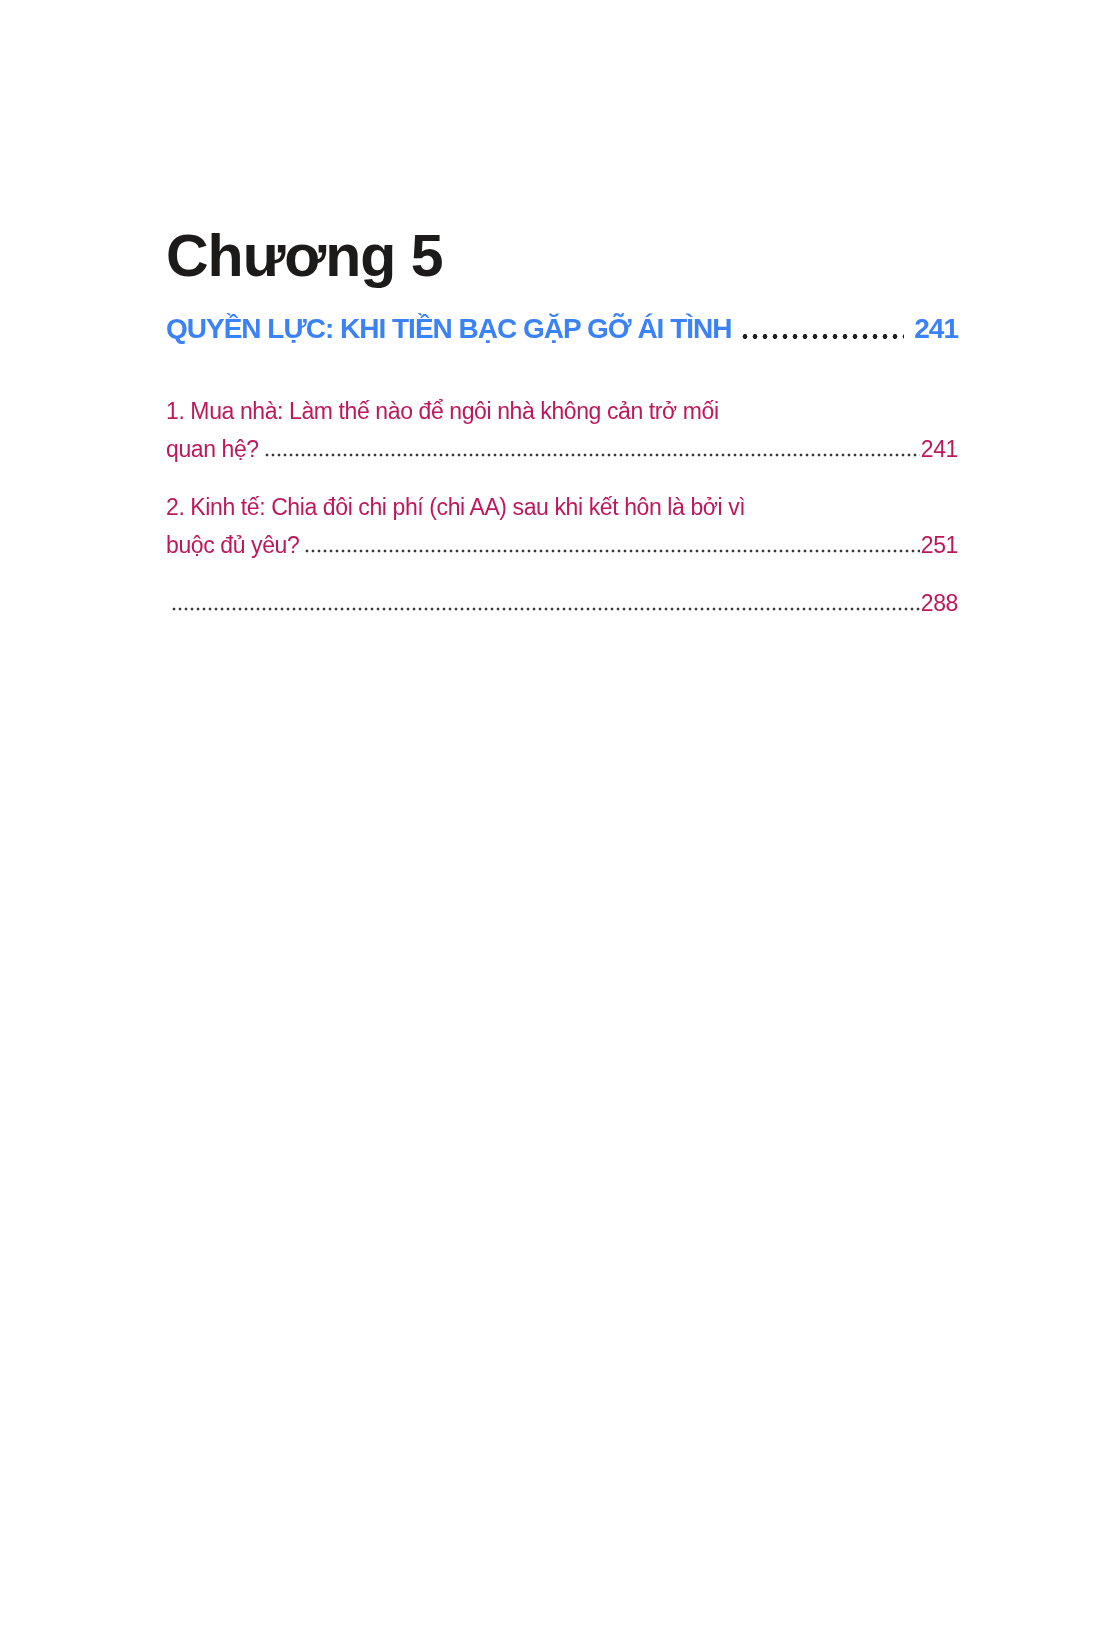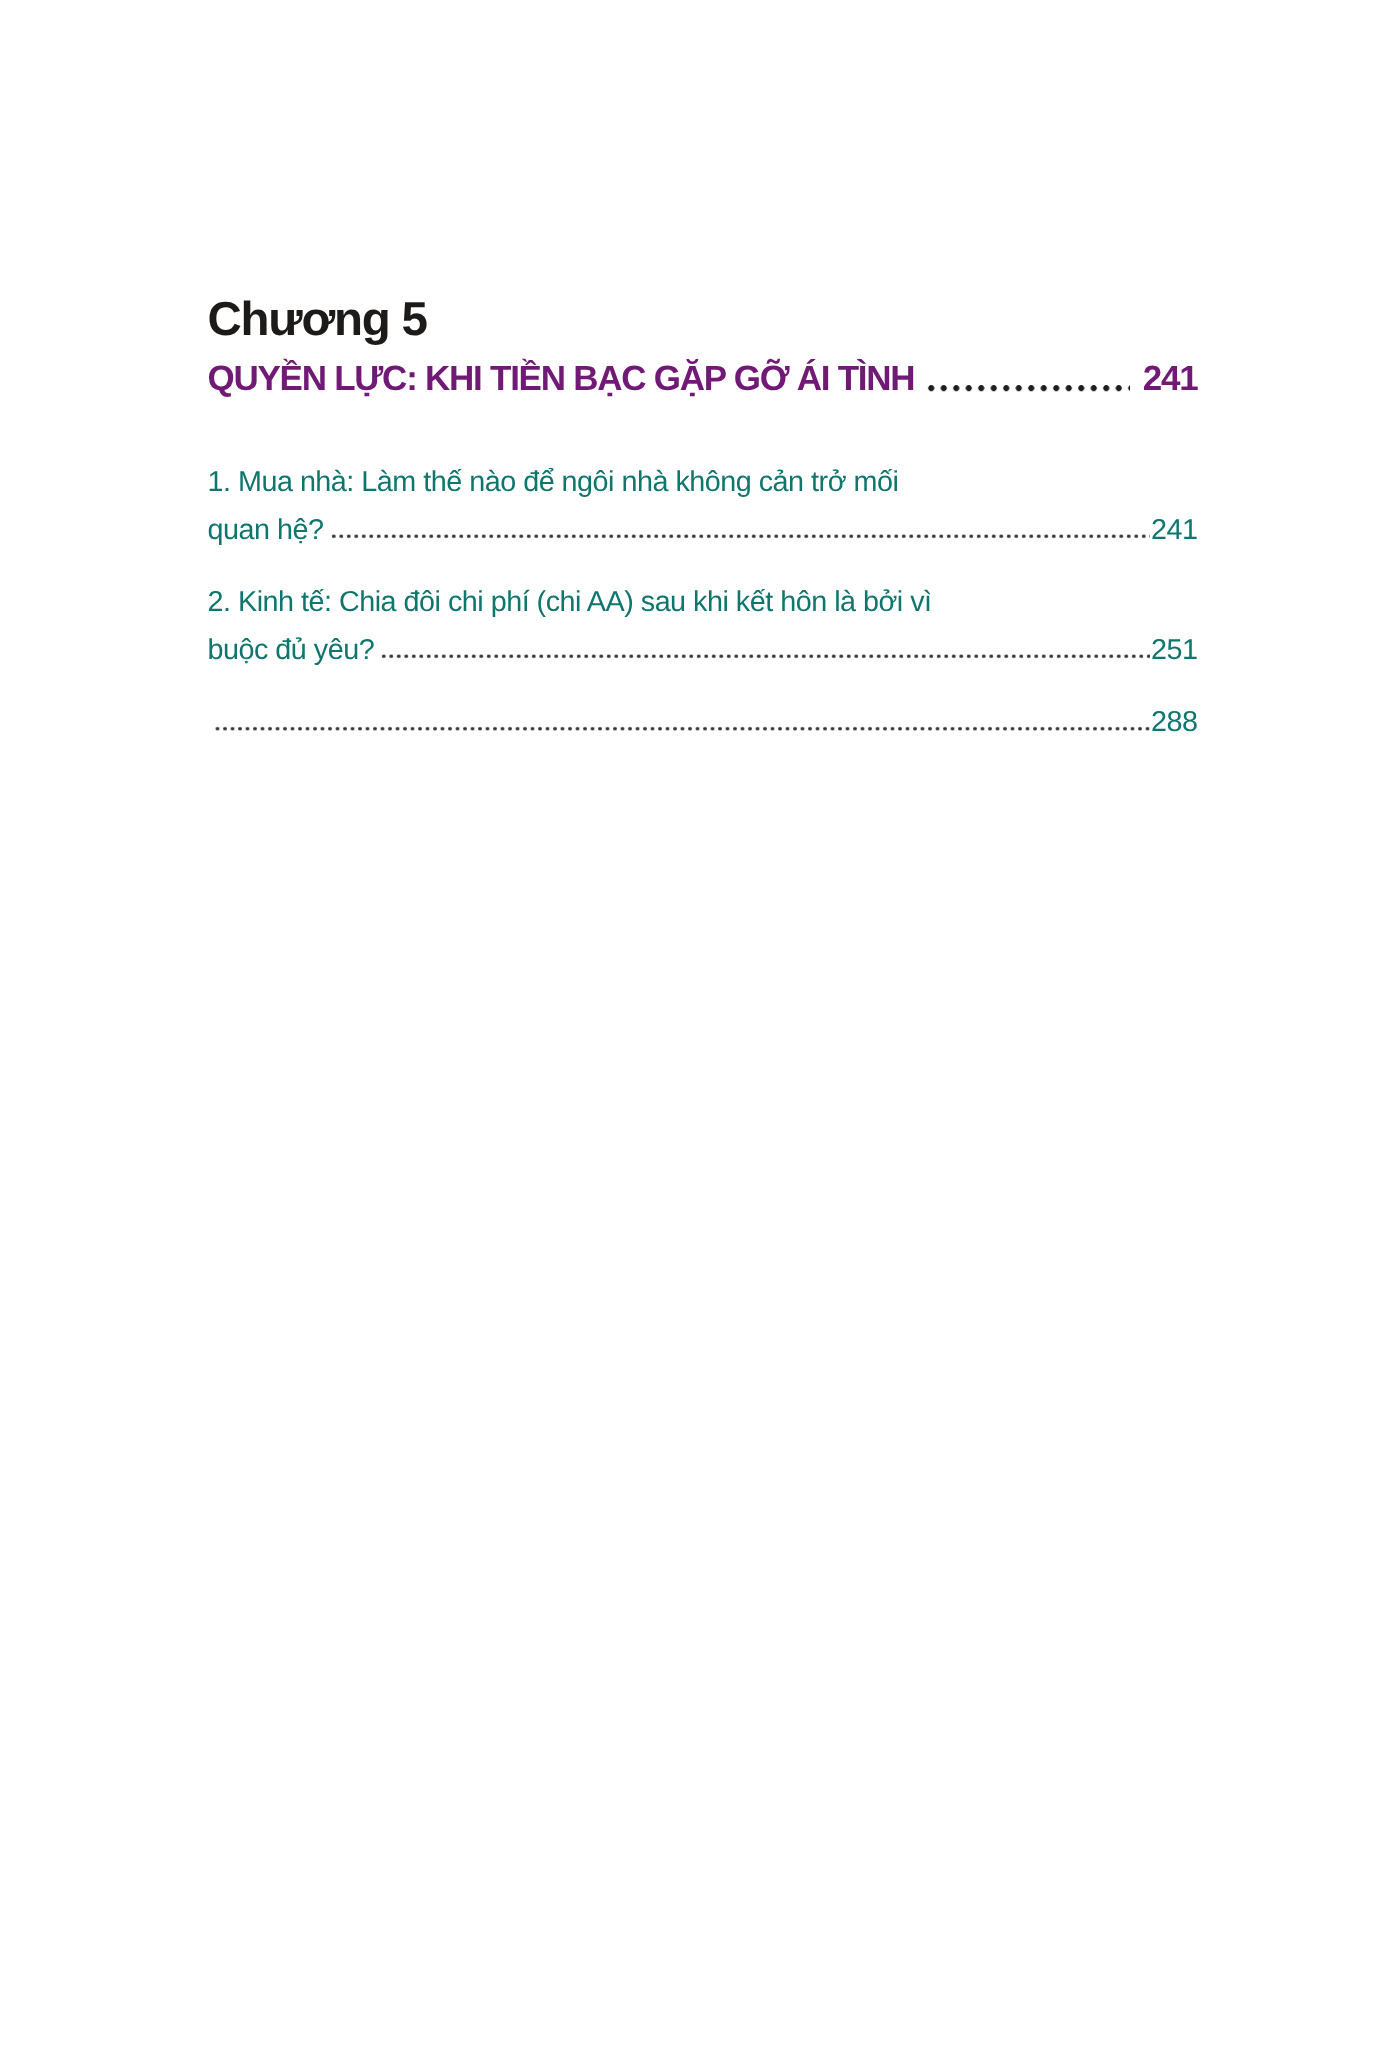--- a/index.html
+++ b/index.html
@@ -18,33 +18,34 @@
     color: #2f2d2c;
   }
   .content {
     position: absolute;
     left: 166px;
     top: 0;
     width: 792px;
   }
   .chapter-label {
     margin: 230px 0 0 0;
-    font-size: 38px;
+    font-size: 59px;
     line-height: 52px;
     font-weight: 700;
     letter-spacing: -1px;
     color: #1d1b1a;
   }
   .chapter-title-row {
     display: flex;
+    margin-top: 26px;
     line-height: 42px;
     font-size: 28px;
     font-weight: 700;
     letter-spacing: -1px;
-    color: #701a75;
+    color: #3b82f6;
   }
   .chapter-title-row .txt { white-space: nowrap; }
   .chapter-title-row .pagenum {
     white-space: nowrap;
     margin-left: 10px;
   }
   .leader {
     flex: 1 1 auto;
     position: relative;
     min-width: 18px;
@@ -76,21 +77,21 @@
     background-position: left center;
   }
   .toc {
     margin-top: 42px;
   }
   .entry {
     font-size: 23px;
     line-height: 38px;
     letter-spacing: -0.4px;
     font-weight: 400;
-    color: #0f766e;
+    color: #be185d;
     margin-bottom: 20px;
   }
   .entry-line1 { white-space: nowrap; }
   .entry-line2 {
     display: flex;
   }
   .entry-line2 .txt { white-space: nowrap; }
   .entry-line2 .pagenum { white-space: nowrap; }
 </style>
 </head>

